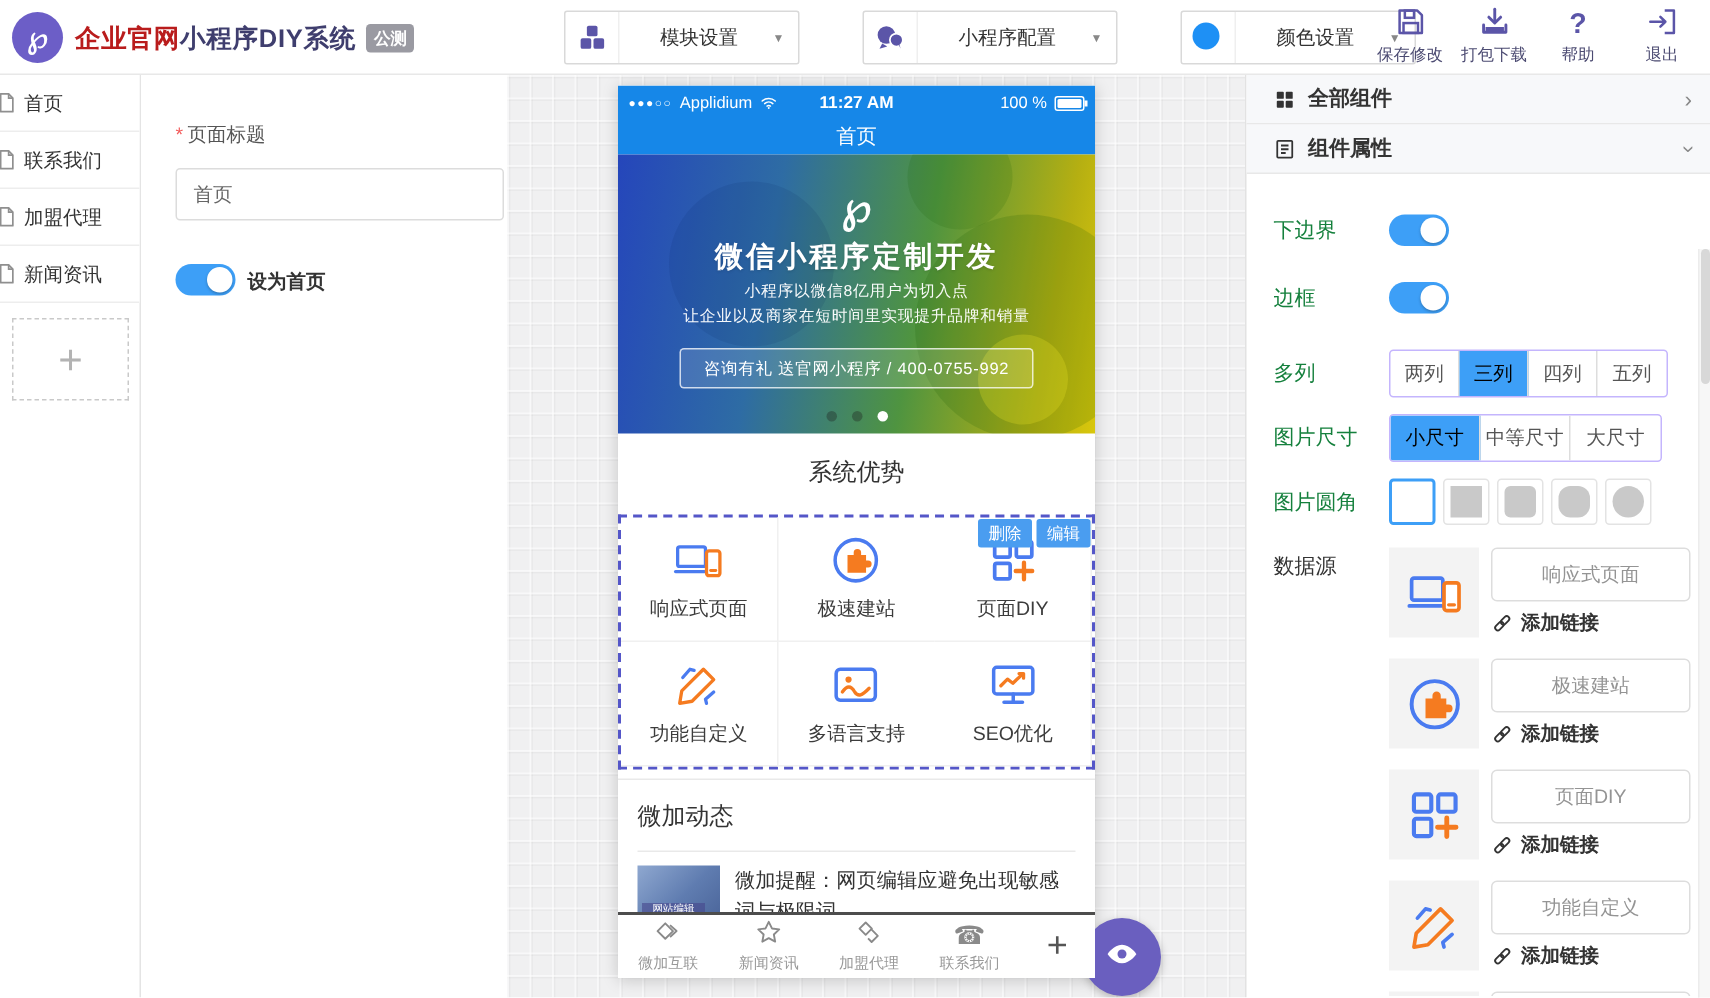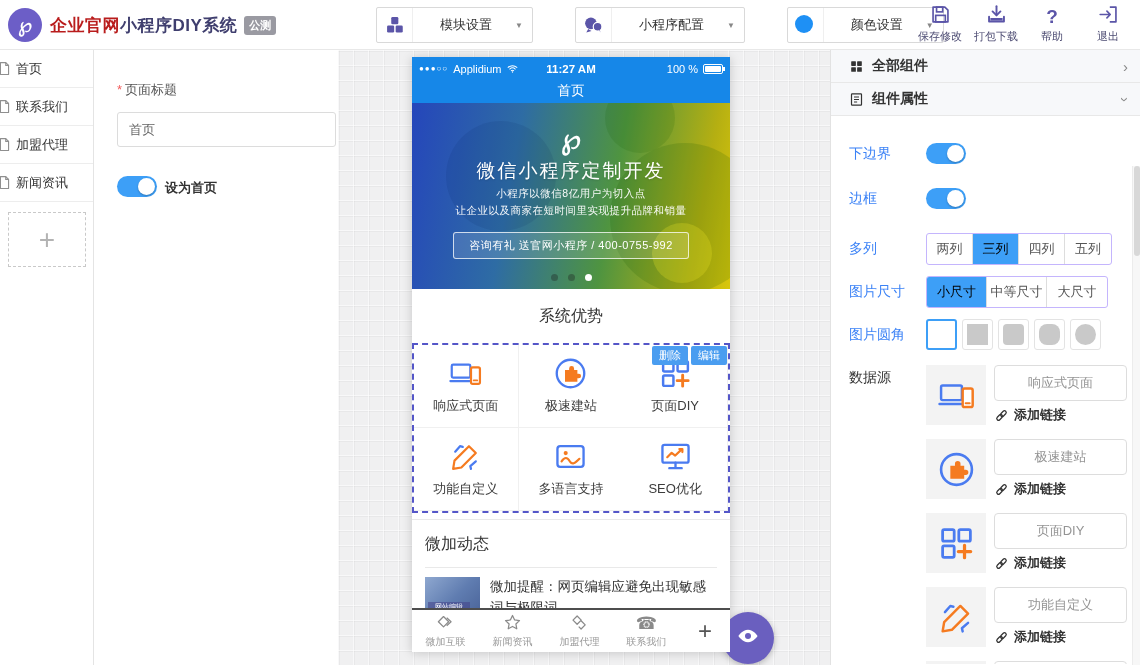--- a/index.html
+++ b/index.html
@@ -81,21 +81,21 @@
   .banner { height:186px; position:relative; overflow:hidden; text-align:center; color:#fff;
     background:linear-gradient(100deg,#2546bb 0%,#2e6ca4 32%,#4f9440 62%,#b5af12 88%,#d9c70c 100%); cursor:pointer; }
   .bubble { position:absolute; border-radius:50%; }
   .b1 { width:110px; height:110px; left:34px; top:18px; background:rgba(0,30,90,.10); }
   .b2 { width:150px; height:150px; right:-30px; top:40px; background:rgba(20,90,0,.16); }
   .b3 { width:70px; height:70px; right:55px; top:-20px; background:rgba(20,90,0,.14); }
   .b4 { width:60px; height:60px; right:18px; bottom:6px; background:rgba(240,230,40,.25); }
   .banner-inner { position:relative; z-index:2; }
   .banner-logo { margin-top:18px; }
   .banner-logo .glyph { font-size:30px; font-weight:bold; }
-  .banner-h { font-size:19px; letter-spacing:2px; margin-top:2px; text-shadow:0 1px 2px rgba(0,0,0,.15); }
+  .banner-h { font-size:19px; letter-spacing:2px; margin-top:2px; text-shadow:0 1px 2px rgba(0,0,0,.15);font-weight:bold; }
   .banner-s { font-size:10.5px; margin-top:3px; opacity:.96; letter-spacing:.5px; }
   .banner-cta { display:inline-block; margin-top:14px; border:1px solid rgba(255,255,255,.75);
     background:rgba(255,255,255,.13); border-radius:3px; padding:5px 15px; font-size:11px; letter-spacing:.5px; }
   .dots { position:absolute; bottom:8px; left:0; right:0; display:flex; justify-content:center; gap:10px; z-index:2; }
   .dot { width:7px; height:7px; border-radius:50%; background:rgba(30,30,30,.35); cursor:pointer; }
   .dot.active { background:#fff; }
 
   .adv-title { height:54px; line-height:54px; text-align:center; font-size:16px; color:#333; }
   .adv-grid { position:relative; height:170px; border:2px dashed #5456c8;
     display:grid; grid-template-columns:1fr 1fr 1fr; grid-template-rows:1fr 1fr; background:#fff; }
@@ -135,21 +135,21 @@
   .inspector { position:absolute; top:50px; left:830px; width:310px; height:615px; background:#fff;
     border-left:1px solid #e2e2e2; }
   .insp-header { height:33px; background:#f7f8fa; border-bottom:1px solid #e8e8e8; display:flex;
     align-items:center; padding:0 12px 0 18px; font-size:14px; font-weight:bold; color:#333; cursor:pointer; }
   .insp-header .ic { width:15px; height:15px; margin-right:8px; }
   .insp-header .ic svg { width:15px; height:15px; display:block; }
   .chev { margin-left:auto; color:#888; font-size:15px; font-weight:normal; display:inline-block; }
   .chev.down { transform:rotate(90deg); }
   .insp-body { position:relative; height:548px; overflow:hidden; padding:27px 16px 0 18px; }
   .prop-row { display:flex; align-items:center; margin-bottom:24px; }
-  .prop-label { width:77px; font-size:14px; color:#3b82f6; flex:none; }
+  .prop-label { width:77px; font-size:14px; color:#15803d; flex:none; }
   .seg-row { margin-bottom:11px; }
   .seg { display:flex; border:1px solid #c4b5fd; border-radius:3px; overflow:hidden; background:#fff; }
   .seg span { width:46px; height:30px; line-height:30px; text-align:center; font-size:13px; color:#555;
     border-right:1px solid #ddd; cursor:pointer; }
   .seg span:last-child { border-right:none; }
   .seg.wide span { width:60px; }
   .seg span.on { background:#3d9ff7; color:#000000; }
   .radius-row { margin-bottom:15px; align-items:center; }
   .radius-opts { display:flex; gap:5px; }
   .r-opt { width:31px; height:31px; border:1px solid #e3e3e3; border-radius:3px; background:#fff;

